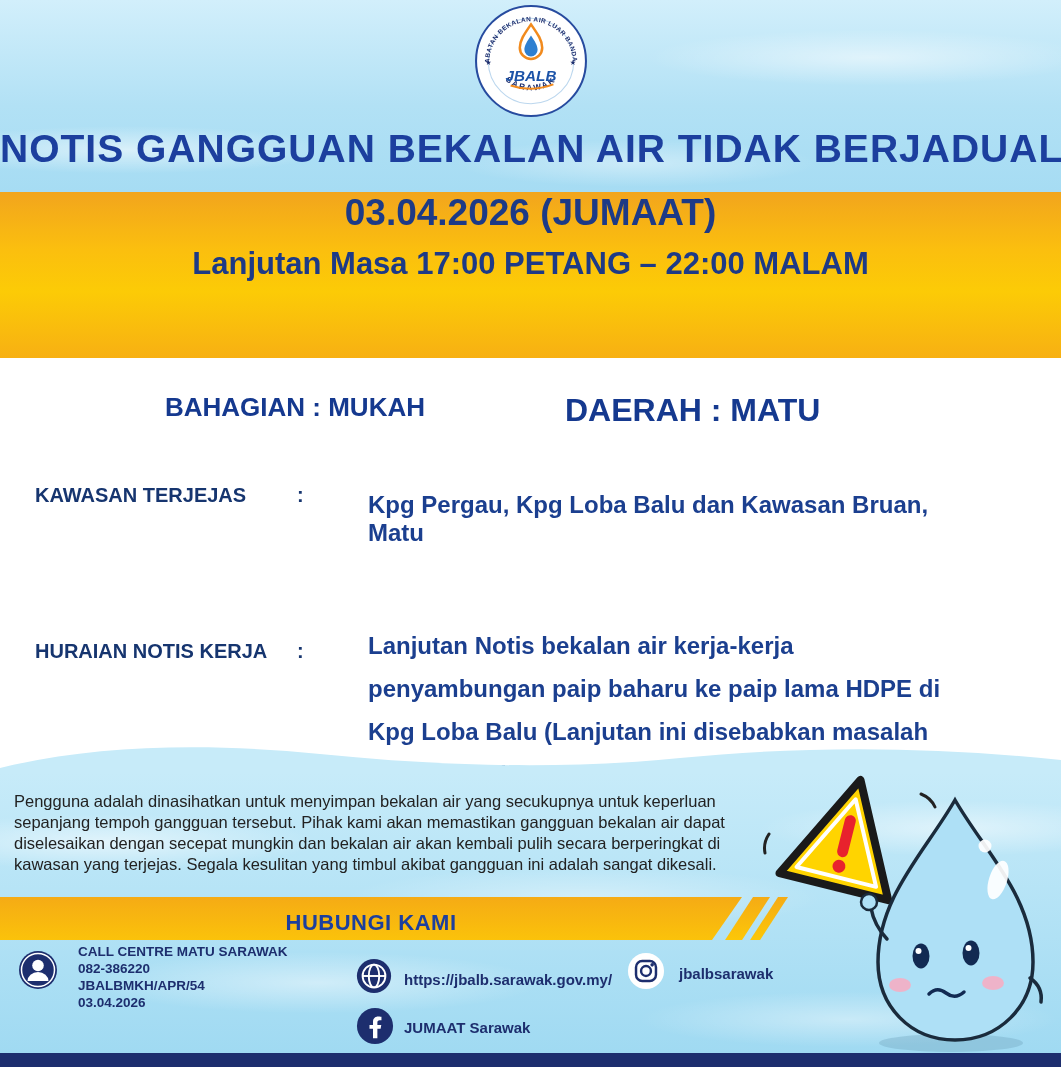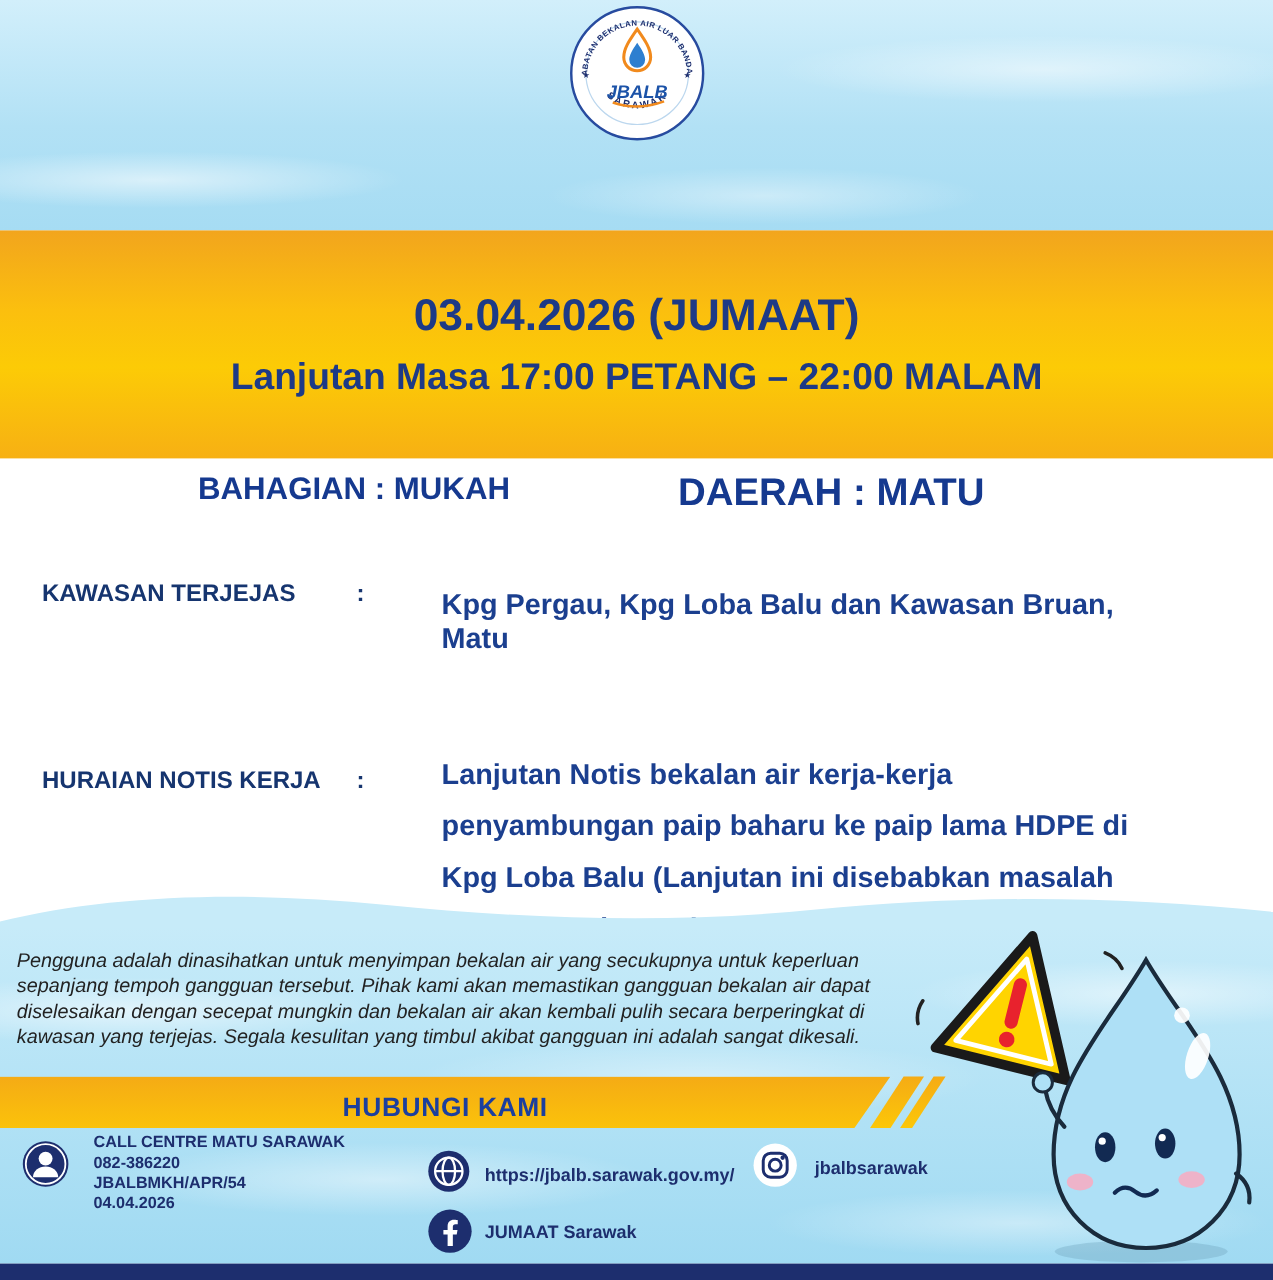--- a/index.html
+++ b/index.html
@@ -16,23 +16,23 @@
       radial-gradient(260px 34px at 60% 85%, rgba(255,255,255,.4), transparent 70%),
       linear-gradient(180deg,#d2effb 0%,#b2e1f5 55%,#a6dcf3 100%);
   }
   .logo{position:absolute;top:4px;left:50%;transform:translateX(-50%);width:114px;height:114px;}
   .title{
     position:absolute;top:127px;left:0;right:0;margin:0;text-align:center;
     font-size:39px;font-weight:bold;letter-spacing:1px;color:#1c3f9e;white-space:nowrap;
   }
   
   .banner{
-    position:absolute;left:0;top:192px;width:100%;height:190px;
+    position:absolute;left:0;top:192px;width:100%;height:166px;
     background:linear-gradient(180deg,#f2a51d 0%,#fbbf0e 35%,#fccb06 60%,#f7b013 100%);
-    display:flex;flex-direction:column;align-items:center;justify-content:center;gap:12px;
+    display:flex;flex-direction:column;align-items:center;justify-content:flex-start;gap:12px;
     color:#1d3a86;
   }
   .banner-date{font-size:37px;font-weight:bold;white-space:nowrap;}
   .banner-time{font-size:31px;font-weight:bold;white-space:nowrap;}
   
   .region-bahagian{position:absolute;left:165px;top:392px;font-size:26px;font-weight:bold;color:#15398f;white-space:nowrap;}
   .region-daerah{position:absolute;left:565px;top:392px;font-size:32px;font-weight:bold;color:#15398f;white-space:nowrap;}
   .dl{position:absolute;left:35px;font-size:20px;font-weight:bold;color:#16356f;white-space:nowrap;}
   .dc{position:absolute;left:297px;font-size:20px;font-weight:bold;color:#16356f;}
   .dv{position:absolute;left:368px;font-size:24px;font-weight:bold;color:#1b3f8f;}
@@ -47,21 +47,21 @@
       radial-gradient(300px 40px at 10% 25%, rgba(255,255,255,.55), transparent 70%),
       radial-gradient(340px 46px at 55% 45%, rgba(255,255,255,.4), transparent 70%),
       radial-gradient(280px 40px at 90% 20%, rgba(255,255,255,.5), transparent 70%),
       radial-gradient(320px 44px at 30% 75%, rgba(255,255,255,.45), transparent 70%),
       radial-gradient(300px 40px at 80% 88%, rgba(255,255,255,.4), transparent 70%),
       linear-gradient(180deg,#c7ebf9,#a0daf2);
   }
   .wave{position:absolute;top:-34px;left:0;width:100%;height:36px;display:block;}
   .disclaimer{
     position:absolute;left:14px;top:791px;width:772px;margin:0;
-    font-size:16.5px;font-style:italic;font-weight:500;color:#222222;line-height:21px;
+    font-size:16.5px;font-weight:500;color:#222222;line-height:21px;
   }
   
   .hubungi-band{
     position:absolute;left:0;top:897px;width:742px;height:52px;
     background:linear-gradient(180deg,#f5ab15,#fcc708);
     clip-path:polygon(0 0,742px 0,712px 43px,0 43px);
     display:flex;align-items:center;justify-content:center;
   }
   .hubungi-band span{font-size:22px;font-weight:bold;color:#1c3f9e;letter-spacing:.5px;}
   .stripe{position:absolute;top:897px;height:43px;background:linear-gradient(180deg,#f5ab15,#fcc708);transform:skewX(-33deg);transform-origin:top left;}
@@ -104,20 +104,21 @@
       </text>
       <text x="11" y="60" font-size="7" fill="#1d2e6e">★</text>
       <text x="94" y="60" font-size="7" fill="#1d2e6e">★</text>
       <path d="M56,20 C49,30 45,36 45,43 a11,11 0 0 0 22,0 C67,36 63,30 56,20 Z" fill="none" stroke="#f18a1d" stroke-width="2.5"></path>
       <path d="M56,31 C52,37 49.5,41 49.5,45 a6.5,6.5 0 0 0 13,0 C62.5,41 60,37 56,31 Z" fill="#2e7fd0"></path>
       <text x="56" y="76" text-anchor="middle" font-size="15" font-weight="bold" font-style="italic" fill="#1c53a8">JBALB</text>
       <path d="M36,80 Q56,87 78,79" stroke="#f18a1d" stroke-width="2" fill="none"></path>
     </svg>
   </div>
 
+  <h1 class="title">NOTIS GANGGUAN BEKALAN AIR TIDAK BERJADUAL</h1>
 
   <div class="banner">
     <div class="banner-date">03.04.2026 (JUMAAT)</div>
     <div class="banner-time">Lanjutan Masa 17:00 PETANG – 22:00 MALAM</div>
   </div>
 
   <div class="region-bahagian">BAHAGIAN : MUKAH</div>
   <div class="region-daerah">DAERAH : MATU</div>
 
   <div class="row-kawasan">
@@ -149,21 +150,21 @@
   <svg class="icon cc-icon" viewBox="0 0 40 40">
     <circle cx="20" cy="20" r="19" fill="#1d2e6e"></circle>
     <circle cx="20" cy="20" r="16.5" fill="none" stroke="#ffffff" stroke-width="1.5"></circle>
     <circle cx="20" cy="15.5" r="5.8" fill="#ffffff"></circle>
     <path d="M9.5,31 a10.5,9 0 0 1 21,0 Z" fill="#ffffff"></path>
   </svg>
   <div class="cc-text">
     <div>CALL CENTRE MATU SARAWAK</div>
     <div>082-386220</div>
     <div>JBALBMKH/APR/54</div>
-    <div>04.04.2026</div>
+    <div>03.04.2026</div>
   </div>
 
   <svg class="icon web-icon" viewBox="0 0 40 40">
     <circle cx="20" cy="20" r="18" fill="#1d2e6e"></circle>
     <circle cx="20" cy="20" r="12" fill="none" stroke="#ffffff" stroke-width="2"></circle>
     <ellipse cx="20" cy="20" rx="5.5" ry="12" fill="none" stroke="#ffffff" stroke-width="2"></ellipse>
     <line x1="8" y1="20" x2="32" y2="20" stroke="#ffffff" stroke-width="2"></line>
   </svg>
   <div class="web-text">https://jbalb.sarawak.gov.my/</div>
 

